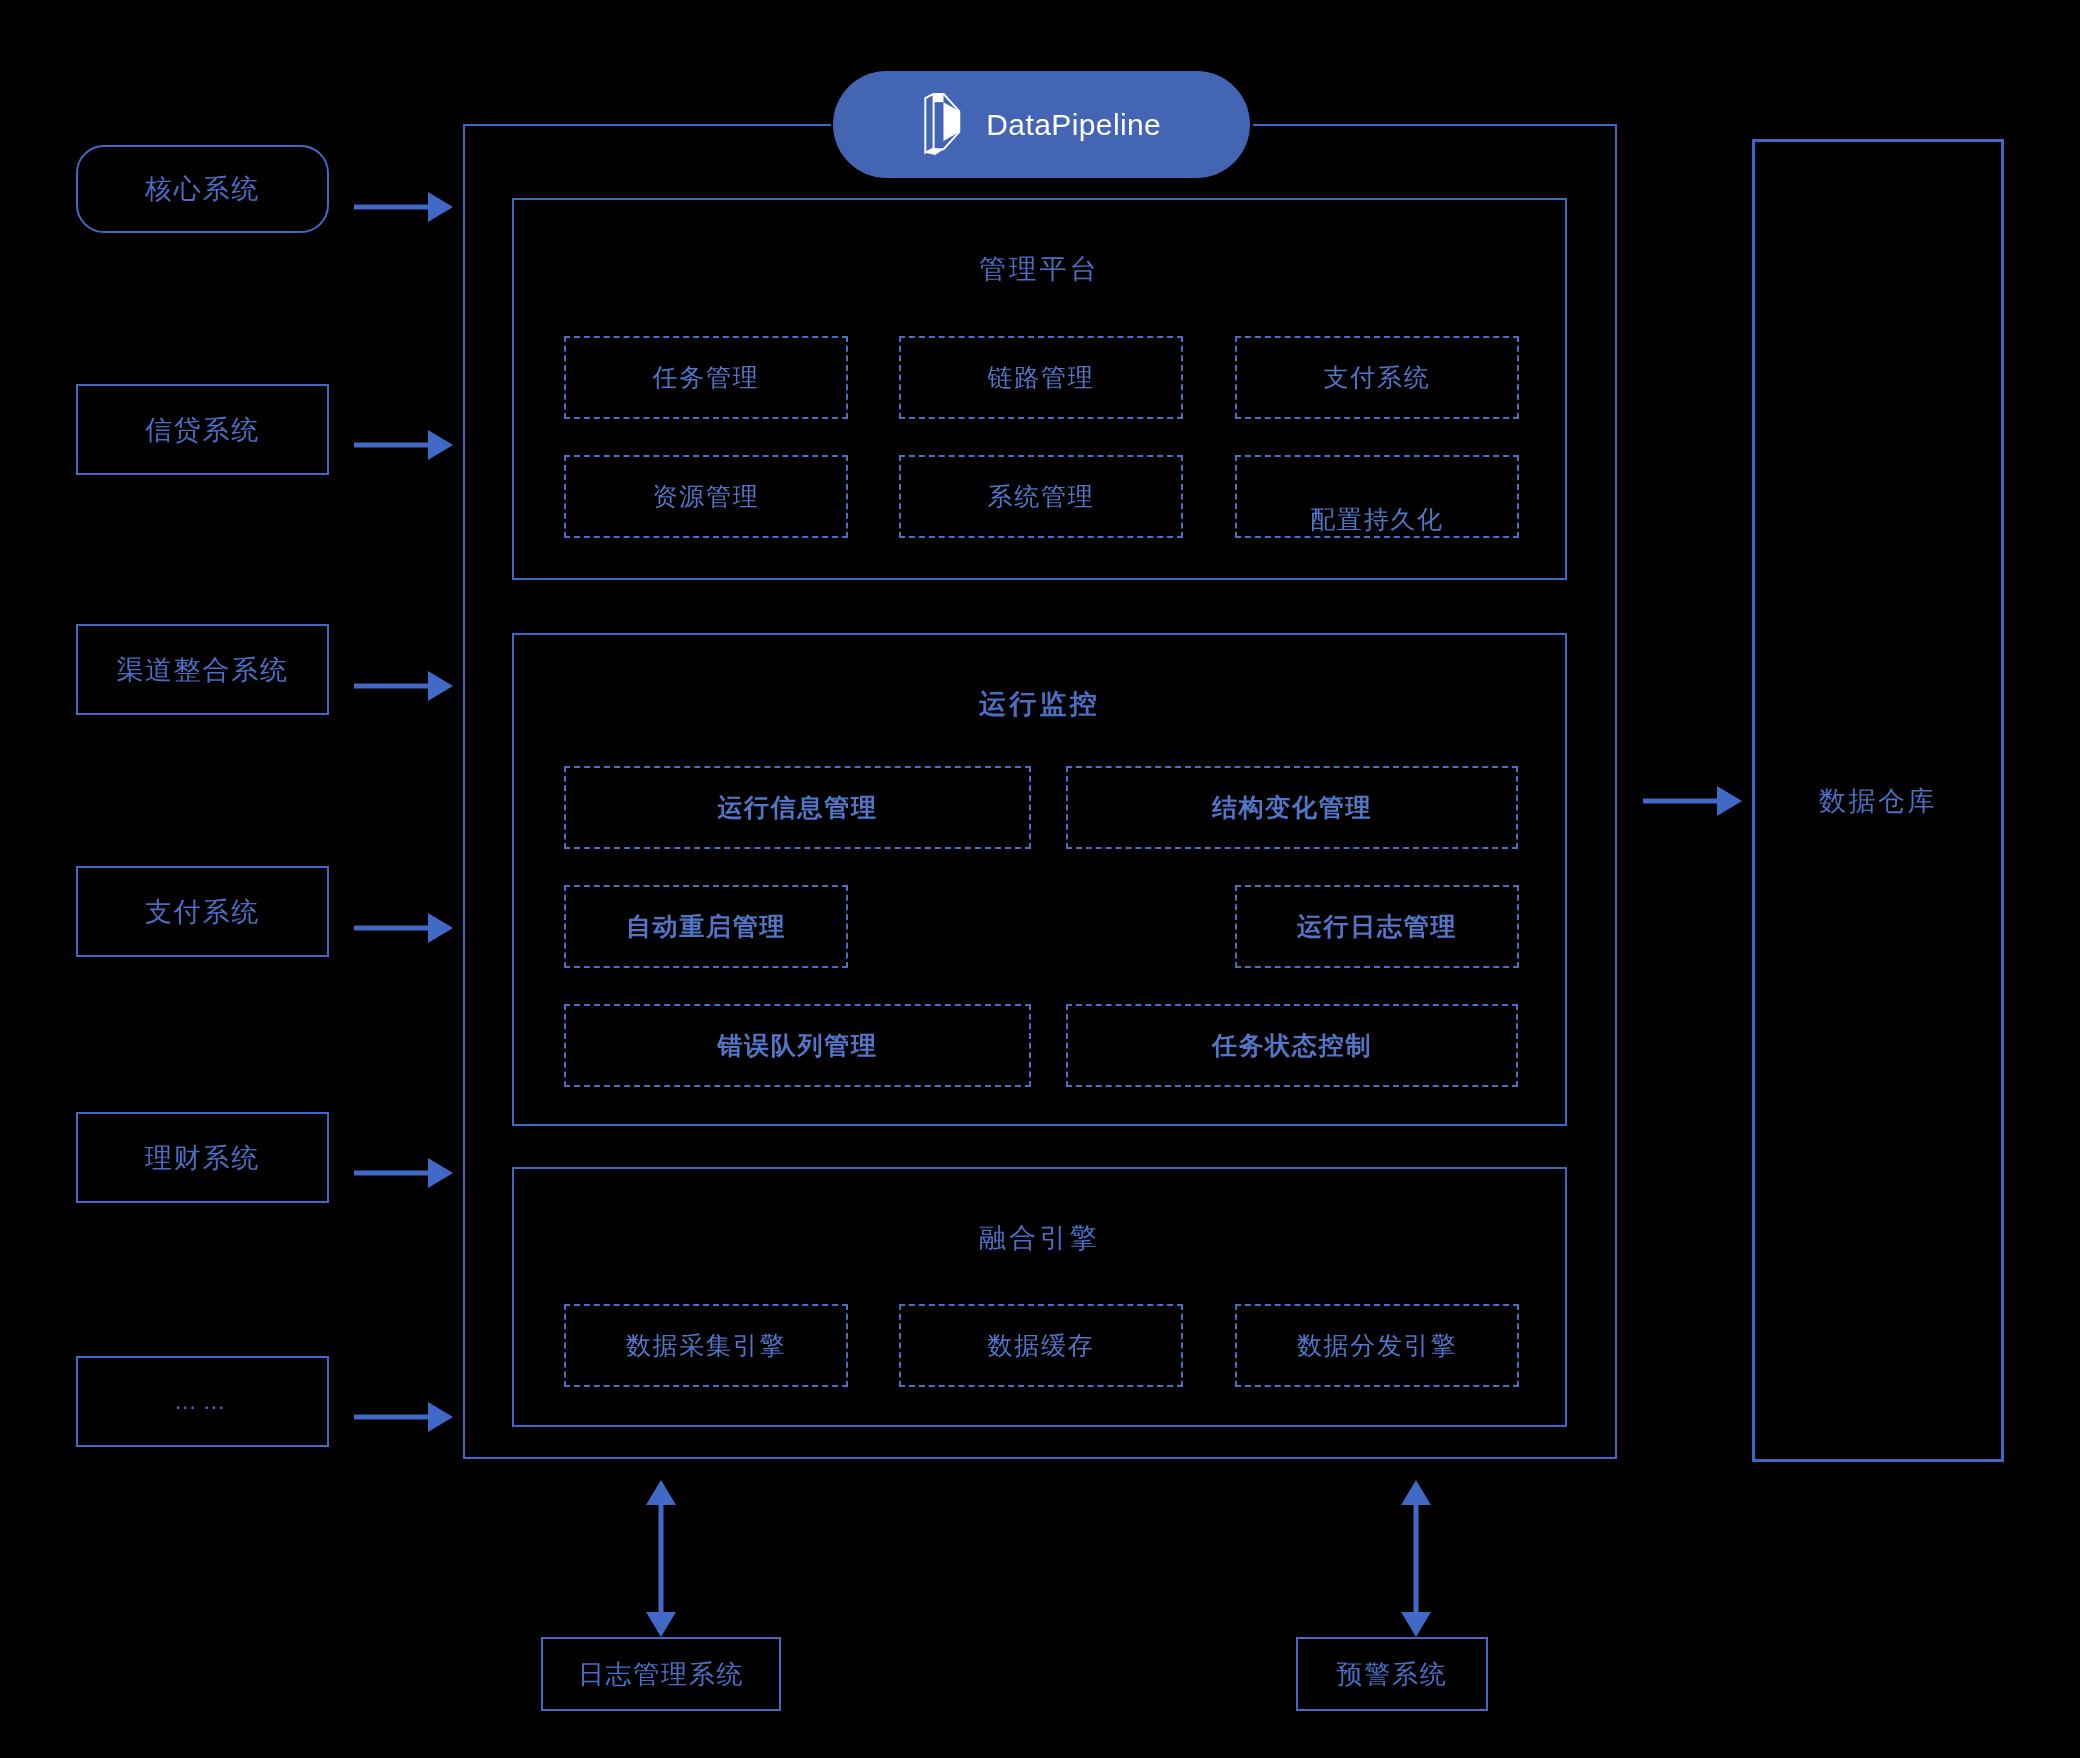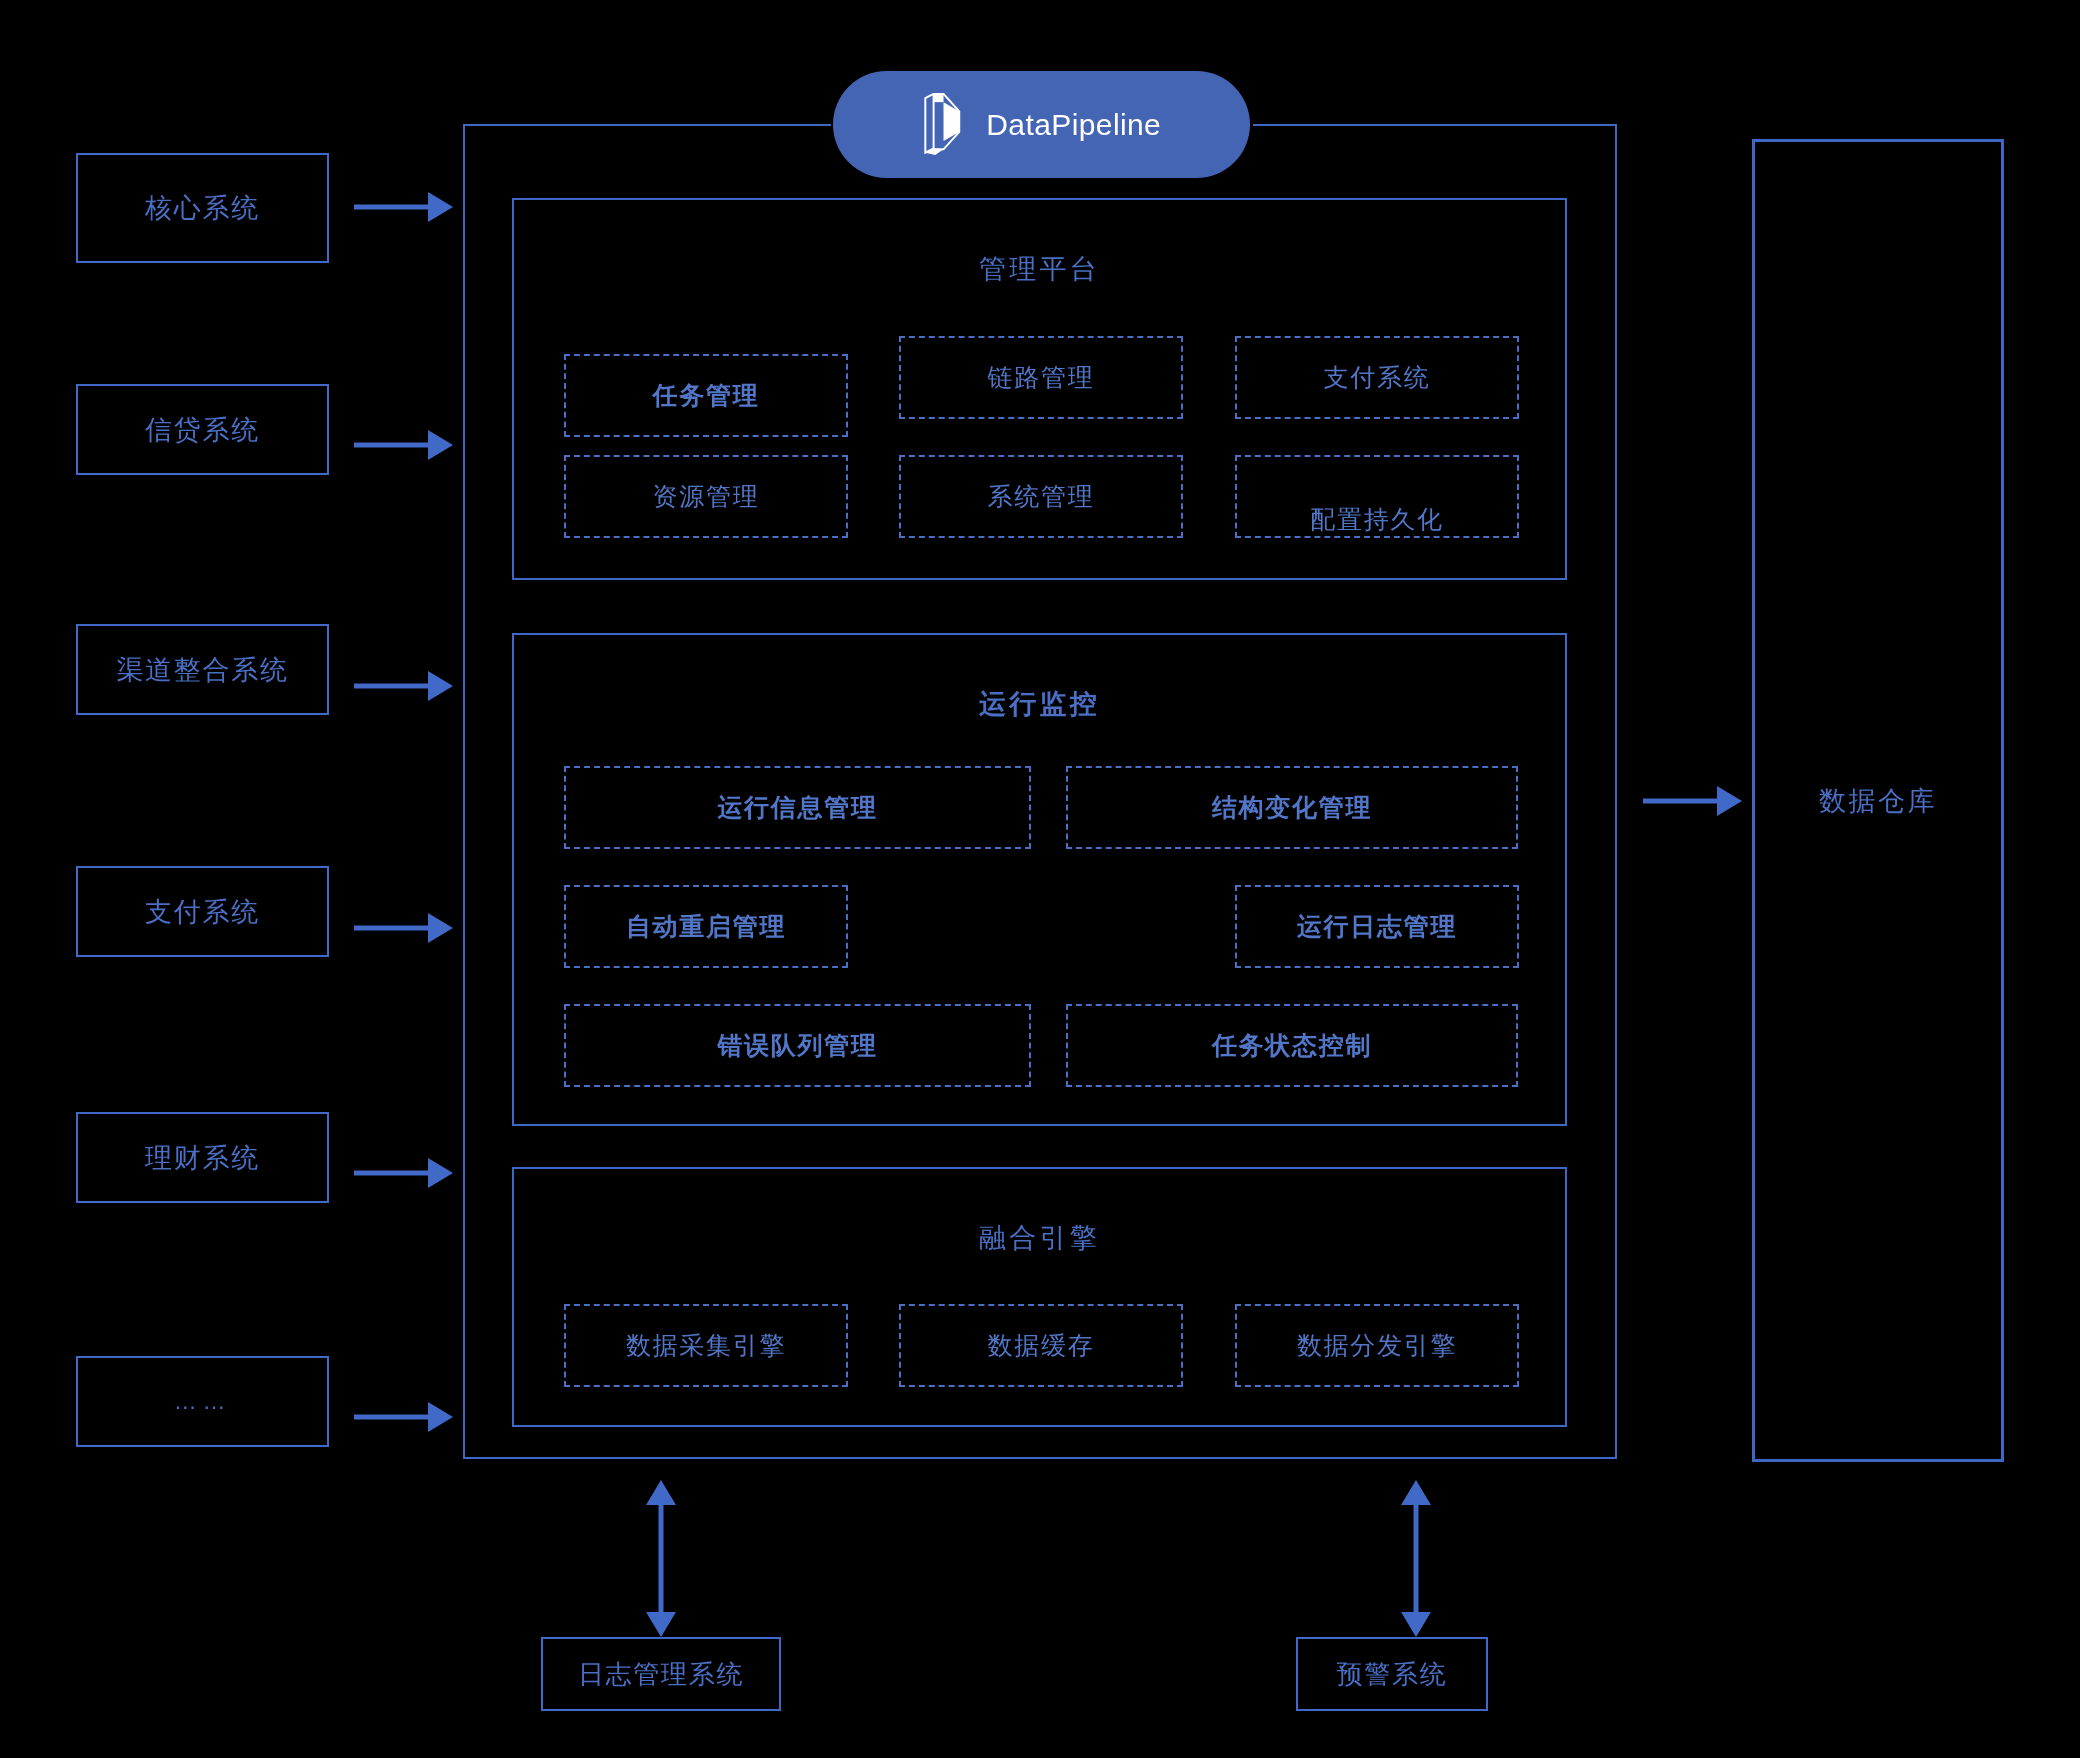--- a/index.html
+++ b/index.html
@@ -157,21 +157,21 @@
     border-left: 15.7px solid transparent;
     border-right: 15.7px solid transparent;
     border-top: 25px solid #4169c8;
   }
 </style>
 </head>
 <body>
 
 <div id="stage">
 
-  <div class="abs src-box" style="left:76px; top:153px; width:253px; height:110px;">
+  <div class="abs src-box" style="left:76px; top:145px; width:253px; height:88px;border-radius:28px;">
     <span>核心系统</span>
   </div>
   <div class="abs arrow-right" style="left:354px; top:191px; width:99px; height:31px;">
     <div class="shaft" style="width:76px;"></div>
       <div class="head"></div>
   </div>
 
   <div class="abs src-box" style="left:76px; top:384px; width:253px; height:91px;">
     <span>信贷系统</span>
   </div>
@@ -223,21 +223,21 @@
       <polyline points="14,1 26,1 45,22 45,47 26,68 14,68" fill="none" stroke="#ffffff" stroke-width="2.4"></polyline>
       <polygon points="26,11 45,22 45,47 26,58" fill="#ffffff"></polygon>
       <polygon points="4,72 14,67 26,68 16,75" fill="#ffffff"></polygon>
     </svg>
     <span class="logo-text">DataPipeline</span>
   </div>
 
   <div class="abs section" style="left:512px; top:198px; width:1055px; height:382px;">
     <div class="section-title" style="top:51px;">管理平台</div>
 
-    <div class="abs cell" style="left:50px; top:154px; width:284px; height:83px;font-weight:bold;">
+    <div class="abs cell" style="left:50px; top:136px; width:284px; height:83px;">
       <span>任务管理</span>
     </div>
     <div class="abs cell" style="left:385px; top:136px; width:284px; height:83px;">
       <span>链路管理</span>
     </div>
     <div class="abs cell" style="left:721px; top:136px; width:284px; height:83px;">
       <span>支付系统</span>
     </div>
 
     <div class="abs cell" style="left:50px; top:255px; width:284px; height:83px;">

